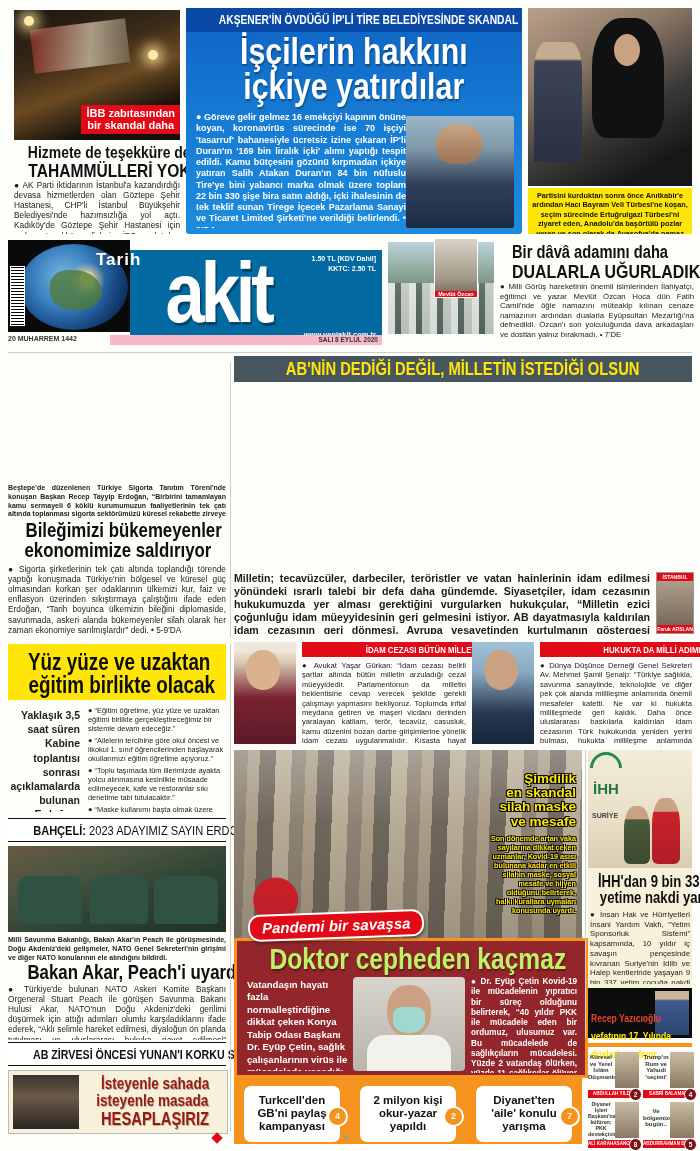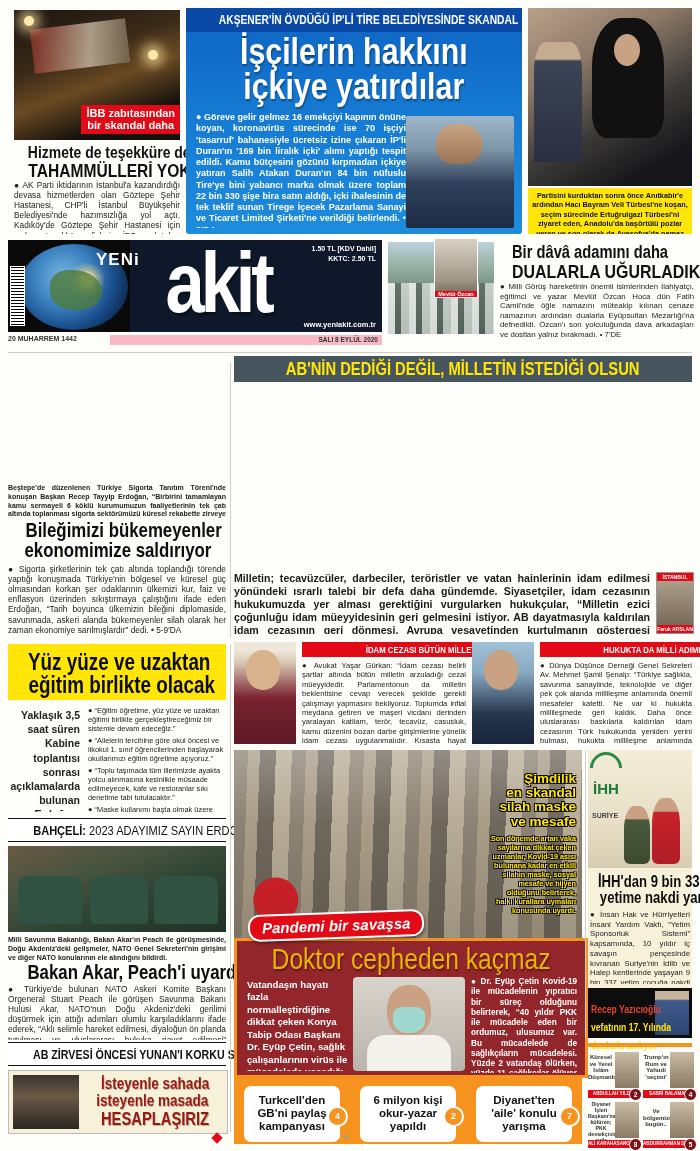--- a/index.html
+++ b/index.html
@@ -33,21 +33,21 @@
   .aks-man{position:absolute;left:6px;top:34px;width:48px;height:120px;background:linear-gradient(180deg,#c5ab90 14%,#3d4456 16%,#2a3042 100%);border-radius:24% 24% 0 0;}
   .yellow-cap{background:#ffe608;color:#111;font-weight:bold;font-size:7.3px;line-height:1.3;text-align:center;padding:3px 4px;}
   
   .mast-black{background:#0a0a0a;}
   .earth{position:absolute;left:12px;top:4px;width:108px;height:86px;border-radius:50%;
          background:radial-gradient(circle at 62% 42%,#ffe9a0 0 7%,rgba(255,220,130,.5) 12%,transparent 22%),
                     radial-gradient(circle at 40% 38%,#76b7e0 0%,#3b81c0 35%,#1b4f8c 60%,#0a2448 85%,#030a16 100%);}
   .earth-land{position:absolute;left:30px;top:26px;width:52px;height:40px;background:#4f7a3a;border-radius:40% 60% 50% 50%;opacity:.8;}
   .barcode{position:absolute;left:2px;top:26px;width:13px;height:58px;background:
      repeating-linear-gradient(180deg,#000 0 1px,#fff 1px 3px);border:1px solid #fff;}
-  .mast-red{background:#0f172a;}
+  .mast-red{background:#0369a1;margin-top:10px;}
   .brand-pre{color:#fff;font-weight:bold;font-size:17px;letter-spacing:1px;}
   .brand{color:#fff;font-weight:bold;font-size:86px;letter-spacing:-5px;line-height:.8;text-shadow:2px 3px 0 rgba(0,0,0,.35);}
   .mast-price{color:#fff;font-size:7px;font-weight:bold;text-align:right;line-height:1.4;}
   .mast-web{color:#fff;font-size:7.5px;font-weight:bold;}
   .pink-strip{background:#f8b9c6;}
   .tiny-dark{font-size:7px;color:#333;font-weight:bold;}
   
   .fun-photo{background:linear-gradient(180deg,#bcd2de 0%,#98b3a6 25%,#6e8877 55%,#3f5a4c 100%);}
   .fun-crowd{position:absolute;left:0;bottom:0;width:100%;height:55%;background:
      repeating-linear-gradient(90deg,rgba(250,250,250,.8) 0 7px,rgba(90,100,95,.7) 7px 13px,rgba(220,225,220,.75) 13px 21px);}
@@ -99,21 +99,21 @@
      repeating-linear-gradient(92deg,#8d8374 0 14px,#aa9d88 14px 26px,#6e675c 26px 42px,#b7ac96 42px 58px),
      linear-gradient(180deg,#c6bba4,#8d8271);}
   .crowd-shade{position:absolute;inset:0;background:linear-gradient(180deg,rgba(255,255,255,.25),transparent 30%,rgba(40,30,20,.25));}
   .ov-title{color:#ffe608;font-weight:bold;font-size:13.5px;line-height:1.05;text-align:right;
             text-shadow:1px 1px 0 #000,-1px 1px 0 #000,1px -1px 0 #000,-1px -1px 0 #000;}
   .ov-body{color:#ffe608;font-weight:bold;font-size:7.2px;line-height:1.25;text-align:right;
            text-shadow:1px 1px 0 #000,-1px 1px 0 #000,1px -1px 0 #000,-1px -1px 0 #000;}
   .pand-badge{background:#e30a17;border:2px solid #fff;border-radius:12px;color:#fff;font-weight:bold;font-style:italic;
               font-size:15px;line-height:1;padding:4px 12px;transform:rotate(-2deg);box-shadow:1px 2px 3px rgba(0,0,0,.4);}
   .maroon{background:#93262b;border:3px solid #f6921e;}
-  .doc-head{color:#eab308;font-weight:normal;font-size:30px;text-align:center;line-height:1;text-shadow:1px 2px 2px rgba(0,0,0,.4);}
+  .doc-head{color:#bef264;font-weight:bold;font-size:30px;text-align:center;line-height:1;text-shadow:1px 2px 2px rgba(0,0,0,.4);}
   .doc-left{color:#fff;font-weight:bold;font-size:9.6px;line-height:1.3;}
   .doc-right{color:#fff;font-weight:bold;font-size:8.2px;line-height:1.25;text-align:justify;}
   .doc-photo{background:linear-gradient(180deg,#d8d4cc,#b9b5ac);border-radius:4px;}
   .doc-head-sh{position:absolute;left:34px;top:8px;width:44px;height:52px;border-radius:46%;background:#caa183;}
   .doc-mask{position:absolute;left:40px;top:30px;width:32px;height:26px;border-radius:30% 30% 45% 45%;background:#9fd8cf;}
   .doc-body-sh{position:absolute;left:14px;top:58px;width:84px;height:70px;border-radius:18px 18px 0 0;background:#f2f1ec;}
   
   .orange{background:#f6921e;}
   .wbox{position:absolute;background:#fff;border-radius:7px;top:8px;height:56px;}
   .wbox-txt{font-weight:bold;color:#111;font-size:11.5px;line-height:1.15;text-align:center;}
@@ -191,21 +191,21 @@
     <div class="barcode"></div>
   </div>
   <div class="abs mast-red" style="left:130px;top:240px;width:252px;height:92px;">
     <div class="abs mast-price" style="right:6px;top:4px;">
       <div>1.50 TL [KDV Dahil]</div>
       <div>KKTC: 2.50 TL</div>
     </div>
     <div class="abs brand" style="left:24px;top:8px;"><span class="cond">akit</span></div>
     <div class="abs mast-web" style="right:6px;bottom:3px;">www.yeniakit.com.tr</div>
   </div>
-  <div class="abs brand-pre" style="left:96px;top:250px;z-index:3;">YENi</div>
+  <div class="abs brand-pre" style="left:96px;top:250px;z-index:3;">Tarih</div>
   <div class="abs tiny-dark" style="left:8px;top:335px;">20 MUHARREM 1442</div>
   <div class="abs pink-strip" style="left:110px;top:335px;width:272px;height:10px;">
     <div class="abs tiny-dark" style="right:4px;top:1px;font-size:6.5px;">SALI 8 EYLÜL 2020</div>
   </div>
 
   <div class="ph fun-photo" style="left:388px;top:242px;width:106px;height:92px;">
     <div class="fun-crowd"></div>
   </div>
   <div class="ph inset-photo" style="left:434px;top:238px;width:42px;height:58px;z-index:4;">
     <div class="inset-label">Mevlüt Özcan</div>
@@ -321,21 +321,21 @@
     <div class="abs doc-left" style="left:10px;top:38px;width:102px;height:92px;overflow:hidden;">Vatandaşın hayatı fazla normalleştirdiğine dikkat çeken Konya Tabip Odası Başkanı Dr. Eyüp Çetin, sağlık çalışanlarının virüs ile mücadelede yaşadığı sıkıntılı süreci Akit'e anlattı.</div>
     <div class="abs doc-right" style="left:234px;top:36px;width:106px;height:96px;overflow:hidden;">● Dr. Eyüp Çetin Kovid-19 ile mücadelenin yıpratıcı bir süreç olduğunu belirterek, “40 yıldır PKK ile mücadele eden bir ordumuz, ulusumuz var. Bu mücadelede de sağlıkçıların mücadelesi. Yüzde 2 vatandaş ölürken, yüzde 11 sağlıkçılar ölüyor veya enfekte oluyor. Öleceksek öleceğiz. Bu da bizim cephemiz. Ancak devlet ve millet olarak cephede mücadele eden sağlık ordusuna destek vermek şart” dedi. • HABERİ 10'DA</div>
   </div>
 
   <div class="abs orange" style="left:234px;top:1078px;width:348px;height:66px;">
     <div class="wbox" style="left:10px;width:96px;">
       <div class="wbox-txt" style="padding:8px 6px 0 6px;">Turkcell'den GB'ni paylaş kampanyası</div>
       <div class="numcirc" style="right:-8px;top:20px;">4</div>
     </div>
     <div class="wbox" style="left:126px;width:96px;">
-      <div class="wbox-txt" style="padding:8px 6px 0 6px;">6 milyon kişi okur-yazar yapıldı</div>
+      <div class="wbox-txt" style="padding:8px 6px 0 6px;">2 milyon kişi okur-yazar yapıldı</div>
       <div class="numcirc" style="right:-8px;top:20px;">2</div>
     </div>
     <div class="wbox" style="left:242px;width:96px;">
       <div class="wbox-txt" style="padding:8px 6px 0 6px;">Diyanet'ten 'aile' konulu yarışma</div>
       <div class="numcirc" style="right:-8px;top:20px;">7</div>
     </div>
   </div>
 
   <div class="abs cream" style="left:588px;top:750px;width:104px;height:288px;"></div>
   <div class="ph ihh-photo" style="left:588px;top:750px;width:104px;height:118px;">
@@ -346,21 +346,21 @@
     <div class="kid2" style="right:12px;bottom:4px;"></div>
   </div>
   <div class="abs ihh-head" style="left:586px;top:874px;width:108px;">
     <span class="cond">İHH'dan 9 bin 337</span><br>
     <span class="cond">yetime nakdi yardım</span>
   </div>
   <div class="abs ihh-body just" style="left:590px;top:910px;width:100px;height:74px;overflow:hidden;">● İnsan Hak ve Hürriyetleri İnsani Yardım Vakfı, “Yetim Sponsorluk Sistemi” kapsamında, 10 yıldır iç savaşın pençesinde kıvranan Suriye'nin İdlib ve Halep kentlerinde yaşayan 9 bin 337 yetim çocuğa nakdi yardımda bulundu. • HABERİ 7'DE</div>
 
   <div class="abs yaz-box" style="left:588px;top:988px;width:104px;height:50px;">
     <div class="ph yaz-photo" style="right:3px;top:3px;width:34px;height:44px;"></div>
-    <div class="abs" style="left:3px;top:11px;width:66px;">
+    <div class="abs" style="left:3px;top:20px;width:66px;">
       <span class="yaz1 condL" style="transform:scaleX(.78);">Recep Yazıcıoğlu</span><br>
       <span class="yaz2 condL" style="transform:scaleX(.78);">vefatının 17. Yılında</span><br>
       <span class="yaz2 condL" style="transform:scaleX(.78);">dualarla anılıyor</span>
       <span class="yaz-page">• 2'DE</span>
     </div>
   </div>
 
   <div class="abs orange" style="left:588px;top:1043px;width:104px;height:4px;"></div>
 
   <div class="colgrid-cell" style="left:588px;top:1052px;">

